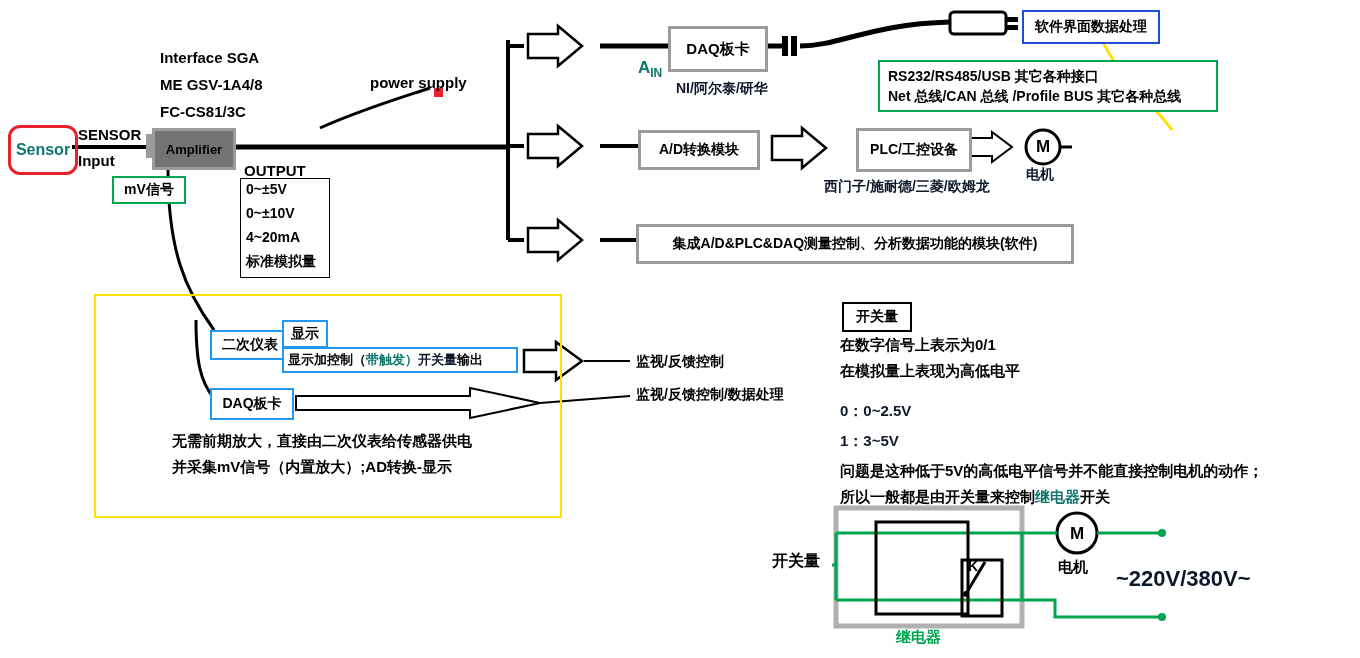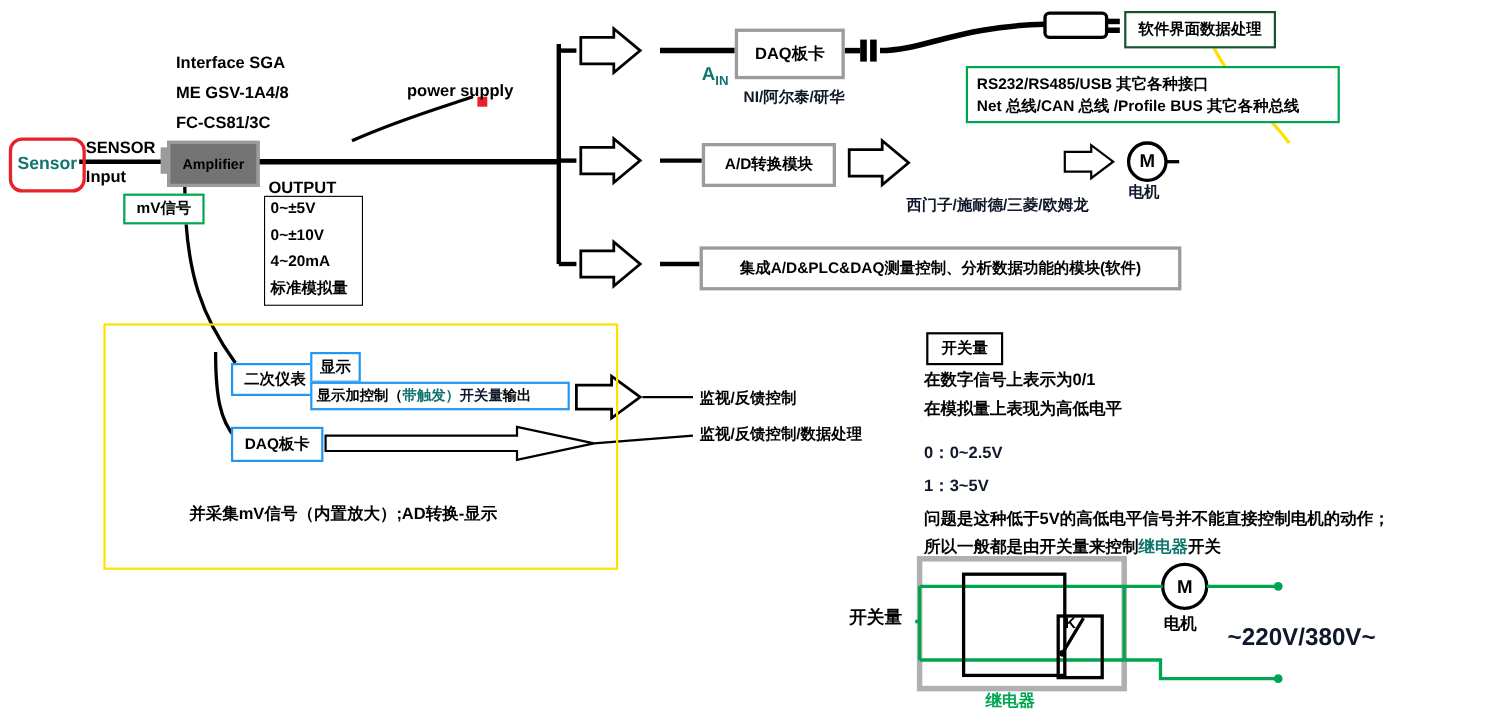--- a/index.html
+++ b/index.html
@@ -6,21 +6,21 @@
   body{font-family:"Liberation Sans","DejaVu Sans",sans-serif;}
   #stage{position:relative;width:1360px;height:658px;overflow:hidden;background:#fff;}
   .abs{position:absolute;}
   .txt{font-weight:bold;color:#000;white-space:nowrap;}
   .green{color:#0f172a;}
   .red{color:#0f766e;}
   .boxgray{border:3px solid #9b9b9b;background:#fff;display:flex;align-items:center;justify-content:center;font-weight:bold;}
   .boxgreen{border:2px solid #00a550;background:#fff;display:flex;align-items:center;justify-content:center;font-weight:bold;}
   .boxblue{border:2px solid #2196f3;background:#fff;display:flex;align-items:center;justify-content:center;font-weight:bold;}
   .boxblack{border:2px solid #000;background:#fff;display:flex;align-items:center;justify-content:center;font-weight:bold;}
-  .boxyellow{border:2px solid #14532d;background:#fff;}
+  .boxyellow{border:2px solid #1d4ed8;background:#fff;}
   svg{position:absolute;left:0;top:0;overflow:visible;}
   .nowrap{white-space:nowrap;}
 </style>
 </head>
 <body>
 
 <div id="stage">
 
   <svg width="1360" height="658">
     <defs>
@@ -152,20 +152,23 @@
   <div class="abs boxgreen" style="left:878px;top:60px;width:340px;height:52px;display:block;padding:4px 8px;box-sizing:border-box;">
     <div class="txt" style="font-size:14px;line-height:20px;">RS232/RS485/USB 其它各种接口</div>
     <div class="txt" style="font-size:14px;line-height:20px;">Net 总线/CAN 总线 /Profile BUS 其它各种总线</div>
   </div>
 
 
   <div class="abs boxgray" style="left:638px;top:130px;width:116px;height:34px;font-size:14px;">
     <span class="txt">A/D转换模块</span>
   </div>
 
+  <div class="abs boxgray" style="left:856px;top:128px;width:110px;height:38px;font-size:14px;">
+    <span class="txt">PLC/工控设备</span>
+  </div>
   <div class="abs txt green" style="left:824px;top:178px;font-size:14px;">西门子/施耐德/三菱/欧姆龙</div>
 
   <div class="abs txt" style="left:1036px;top:137px;font-size:17px;">M</div>
   <div class="abs txt green" style="left:1026px;top:166px;font-size:14px;">电机</div>
 
   <div class="abs boxgray" style="left:636px;top:224px;width:432px;height:34px;font-size:14px;">
     <span class="txt">集成A/D&amp;PLC&amp;DAQ测量控制、分析数据功能的模块(软件)</span>
   </div>
 
   <div class="abs" style="left:94px;top:294px;width:464px;height:220px;border:2px solid #ffe000;"></div>
@@ -184,20 +187,21 @@
       <span class="txt" style="font-size:13px;">输出</span>
   </div>
 
   <div class="abs boxblue" style="left:210px;top:388px;width:80px;height:28px;font-size:14px;">
     <span class="txt">DAQ板卡</span>
   </div>
 
   <div class="abs txt" style="left:636px;top:353px;font-size:14px;">监视/反馈控制</div>
   <div class="abs txt" style="left:636px;top:386px;font-size:14px;">监视/反馈控制/数据处理</div>
 
+  <div class="abs txt" style="left:172px;top:432px;font-size:15px;">无需前期放大，直接由二次仪表给传感器供电</div>
   <div class="abs txt" style="left:172px;top:458px;font-size:15px;">并采集mV信号（内置放大）;AD转换-显示</div>
 
   <div class="abs boxblack" style="left:842px;top:302px;width:66px;height:26px;font-size:14px;">
     <span class="txt">开关量</span>
   </div>
   <div class="abs txt" style="left:840px;top:336px;font-size:15px;">在数字信号上表示为0/1</div>
   <div class="abs txt" style="left:840px;top:362px;font-size:15px;">在模拟量上表现为高低电平</div>
   <div class="abs txt green" style="left:840px;top:402px;font-size:15px;">0：0~2.5V</div>
   <div class="abs txt green" style="left:840px;top:432px;font-size:15px;">1：3~5V</div>
   <div class="abs txt" style="left:840px;top:462px;font-size:15px;">问题是这种低于5V的高低电平信号并不能直接控制电机的动作；</div>

